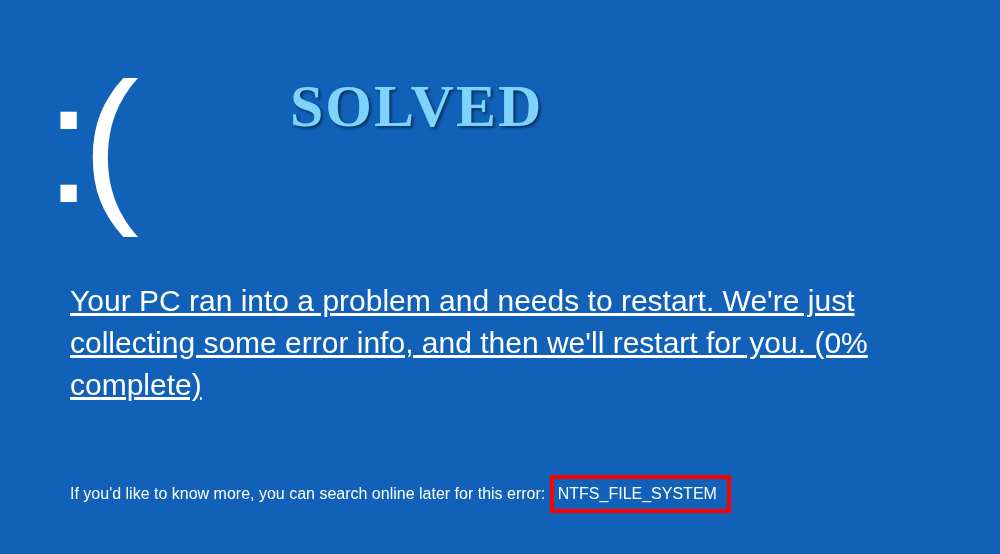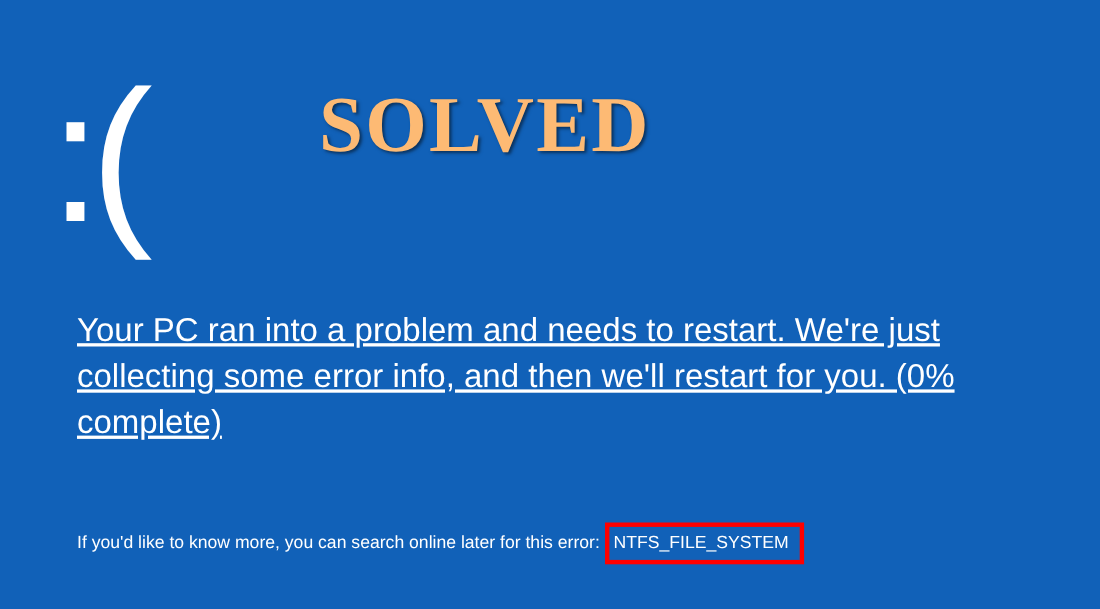--- a/index.html
+++ b/index.html
@@ -23,23 +23,23 @@
       font-weight: 300;
       color: #ffffff;
       line-height: 1;
       letter-spacing: -10px;
       font-family: "Segoe UI Light", "Segoe UI", Arial, sans-serif;
     }
     .solved {
       position: absolute;
       left: 290px;
       top: 72px;
-      font-size: 72px;
+      font-size: 60px;
       font-weight: 700;
-      color: #fdba74;
+      color: #7dd3fc;
       font-family: Georgia, "Times New Roman", serif;
       letter-spacing: 2px;
       text-shadow: 2px 2px 3px rgba(0,0,0,0.5);
     }
     .message {
       position: absolute;
       left: 70px;
       top: 280px;
       right: 30px;
       font-size: 30px;

